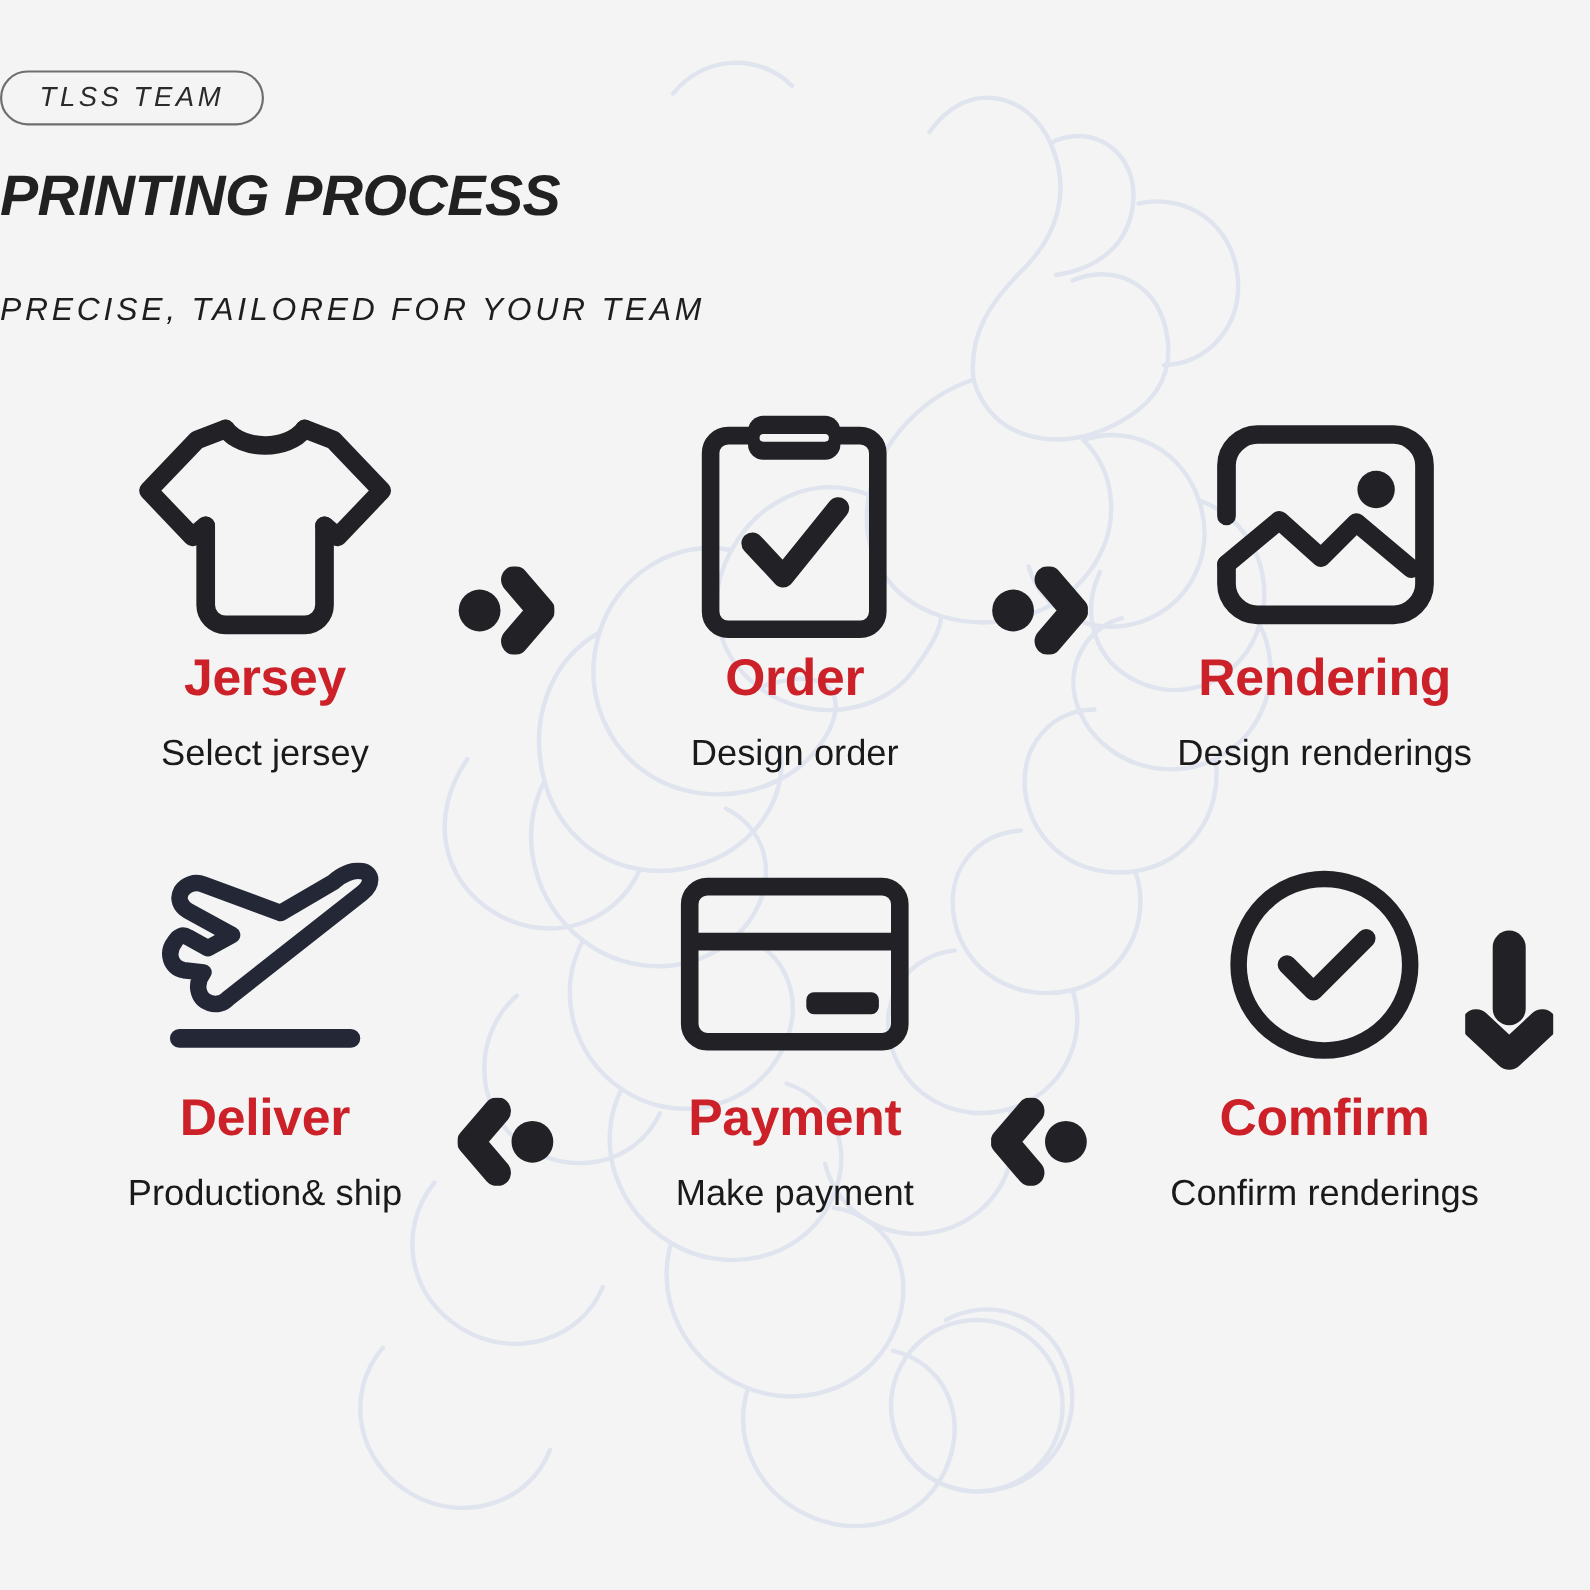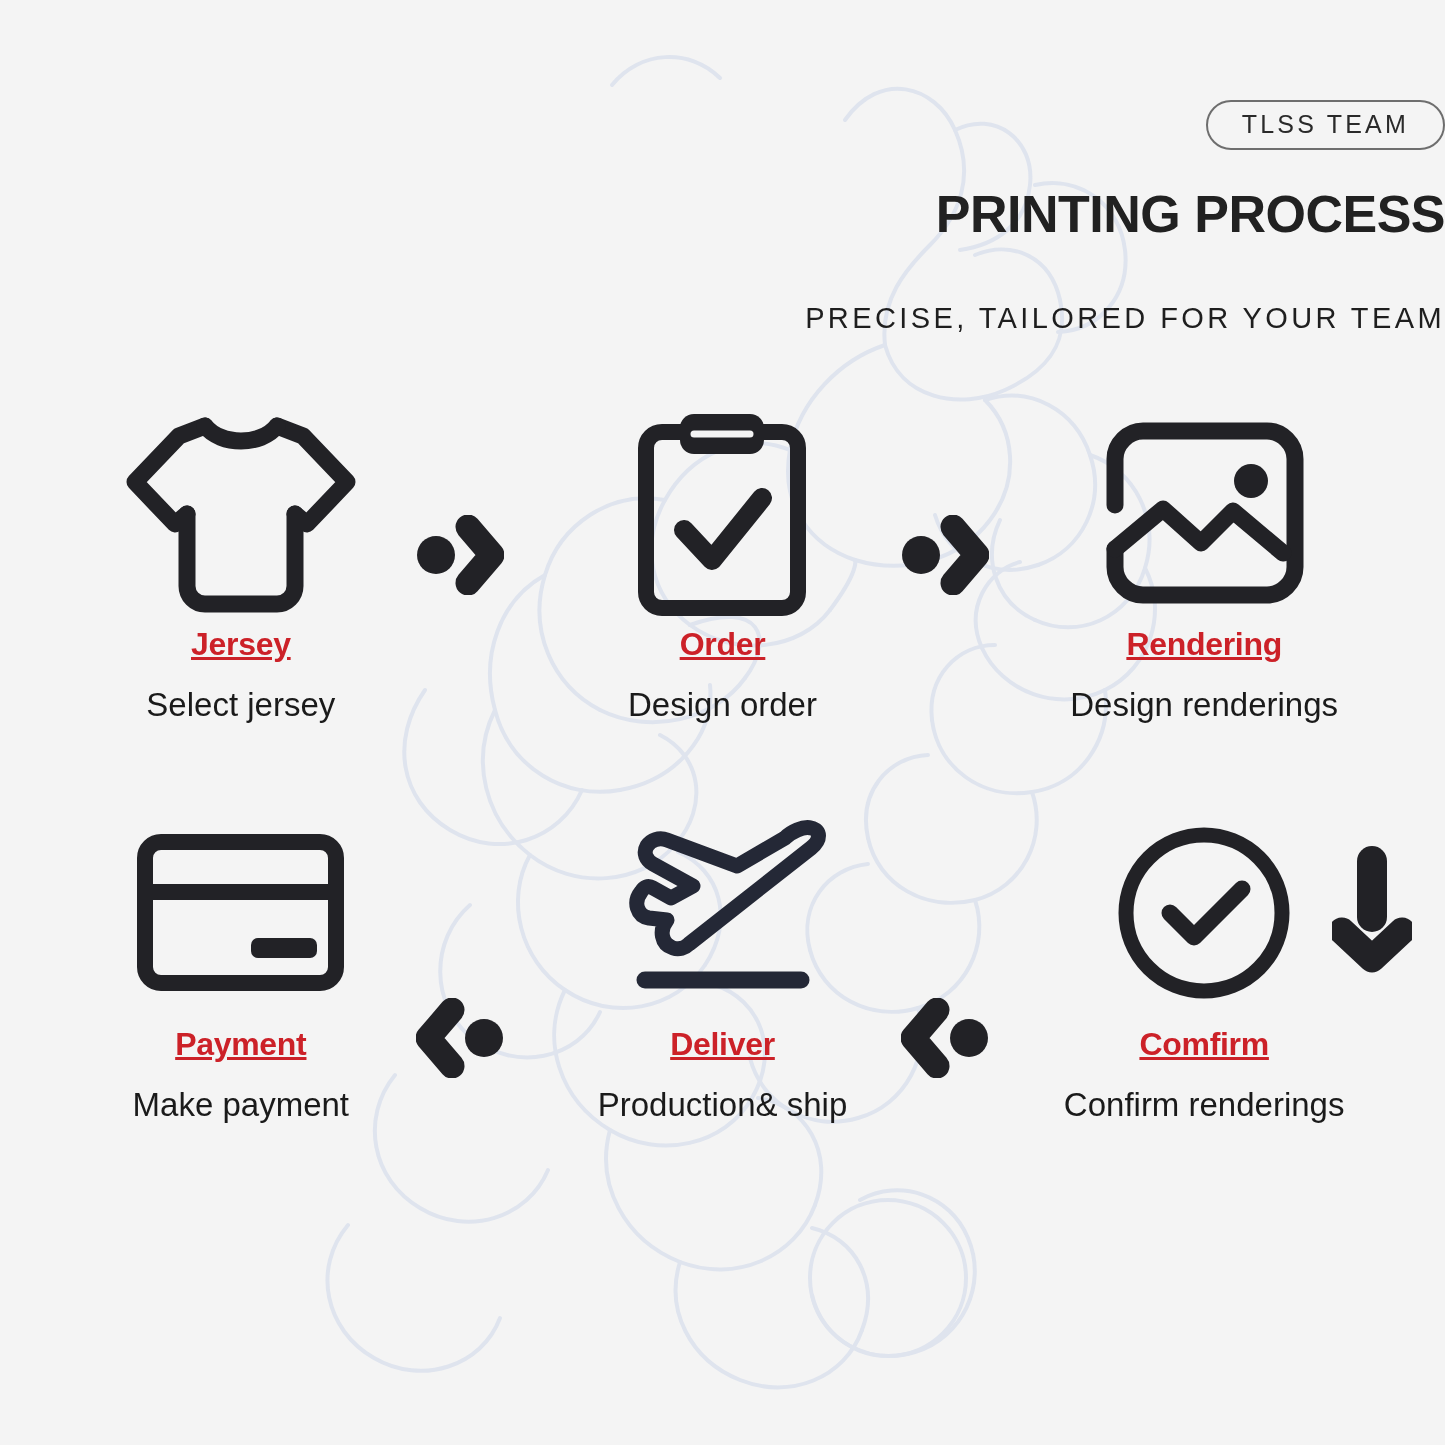--- a/index.html
+++ b/index.html
@@ -30,22 +30,23 @@
     width: 1445px;
     height: 1445px;
     pointer-events: none;
     z-index: 0;
   }
 
   
   .header {
     position: relative;
     z-index: 2;
-    text-align: right;
-    padding-top: 100px;
+    text-align: left;
+    padding-top: 64px;
+    font-style: italic;
   }
   .badge {
     display: inline-block;
     border: 2px solid #6e6e6e;
     border-radius: 40px;
     padding: 10px 34px 11px 34px;
     font-size: 25px;
     letter-spacing: 3.2px;
     color: #2a2a2a;
     background: #f4f4f4;
@@ -83,27 +84,26 @@
     flex-direction: column;
     align-items: center;
   }
   .icon-wrap {
     height: 215px;
     display: flex;
     align-items: center;
     justify-content: center;
   }
   .step-title {
-    font-size: 32px;
+    font-size: 47px;
     font-weight: 700;
     color: #cc2128;
     line-height: 1;
     margin-top: 8px;
     letter-spacing: -0.3px;
-    text-decoration: underline;
   }
   .step-desc {
     font-size: 33px;
     color: #1a1a1a;
     line-height: 1;
     margin-top: 28px;
     font-weight: 400;
   }
 
   
@@ -213,43 +213,43 @@
           <circle cx="154" cy="68" r="17" fill="#222226"></circle>
           <path d="M18 136 L66 96 L104 130 L136 98 L186 140" stroke="#222226" stroke-width="17" stroke-linecap="round" stroke-linejoin="round"></path>
         </svg>
       </div>
       <div class="step-title">Rendering</div>
       <div class="step-desc">Design renderings</div>
     </div>
 
     <div class="cell">
       <div class="icon-wrap">
+        <svg width="215" height="185" viewBox="0 0 215 185" fill="none" xmlns="http://www.w3.org/2000/svg">
+          <path d="M26 72 C18 82, 22 96, 34 98 L52 100 C44 110, 46 124, 58 128 C64 130, 70 128, 74 124 L196 28 C206 20, 206 10, 196 8 C188 6, 176 12, 170 18 L122 46 L52 20 C44 17, 36 20, 32 26 C28 33, 31 40, 38 44 L78 66 L56 78 L38 68 C33 65, 29 67, 26 72 Z" stroke="#242836" stroke-width="15" stroke-linejoin="round" stroke-linecap="round" fill="none"></path>
+          <line x1="30" y1="160" x2="186" y2="160" stroke="#242836" stroke-width="17" stroke-linecap="round"></line>
+        </svg>
+      </div>
+      <div class="step-title">Deliver</div>
+      <div class="step-desc">Production&amp; ship</div>
+    </div>
+
+    <div class="cell">
+      <div class="icon-wrap">
         <svg width="215" height="165" viewBox="0 0 215 165" fill="none" xmlns="http://www.w3.org/2000/svg">
           <rect x="12" y="12" width="191" height="141" rx="16" stroke="#222226" stroke-width="16" fill="none"></rect>
           <line x1="12" y1="62" x2="203" y2="62" stroke="#222226" stroke-width="16"></line>
           <rect x="118" y="108" width="66" height="20" rx="7" fill="#222226"></rect>
         </svg>
       </div>
       <div class="step-title">Payment</div>
       <div class="step-desc">Make payment</div>
     </div>
 
     <div class="cell">
       <div class="icon-wrap">
-        <svg width="215" height="185" viewBox="0 0 215 185" fill="none" xmlns="http://www.w3.org/2000/svg">
-          <path d="M26 72 C18 82, 22 96, 34 98 L52 100 C44 110, 46 124, 58 128 C64 130, 70 128, 74 124 L196 28 C206 20, 206 10, 196 8 C188 6, 176 12, 170 18 L122 46 L52 20 C44 17, 36 20, 32 26 C28 33, 31 40, 38 44 L78 66 L56 78 L38 68 C33 65, 29 67, 26 72 Z" stroke="#242836" stroke-width="15" stroke-linejoin="round" stroke-linecap="round" fill="none"></path>
-          <line x1="30" y1="160" x2="186" y2="160" stroke="#242836" stroke-width="17" stroke-linecap="round"></line>
-        </svg>
-      </div>
-      <div class="step-title">Deliver</div>
-      <div class="step-desc">Production&amp; ship</div>
-    </div>
-
-    <div class="cell">
-      <div class="icon-wrap">
         <svg width="180" height="180" viewBox="0 0 180 180" fill="none" xmlns="http://www.w3.org/2000/svg">
           <circle cx="90" cy="90" r="78" stroke="#222226" stroke-width="15" fill="none"></circle>
           <path d="M56 90 L80 114 L128 66" stroke="#222226" stroke-width="17" stroke-linecap="round" stroke-linejoin="round"></path>
         </svg>
       </div>
       <div class="step-title">Comfirm</div>
       <div class="step-desc">Confirm renderings</div>
     </div>
   </div>
 

